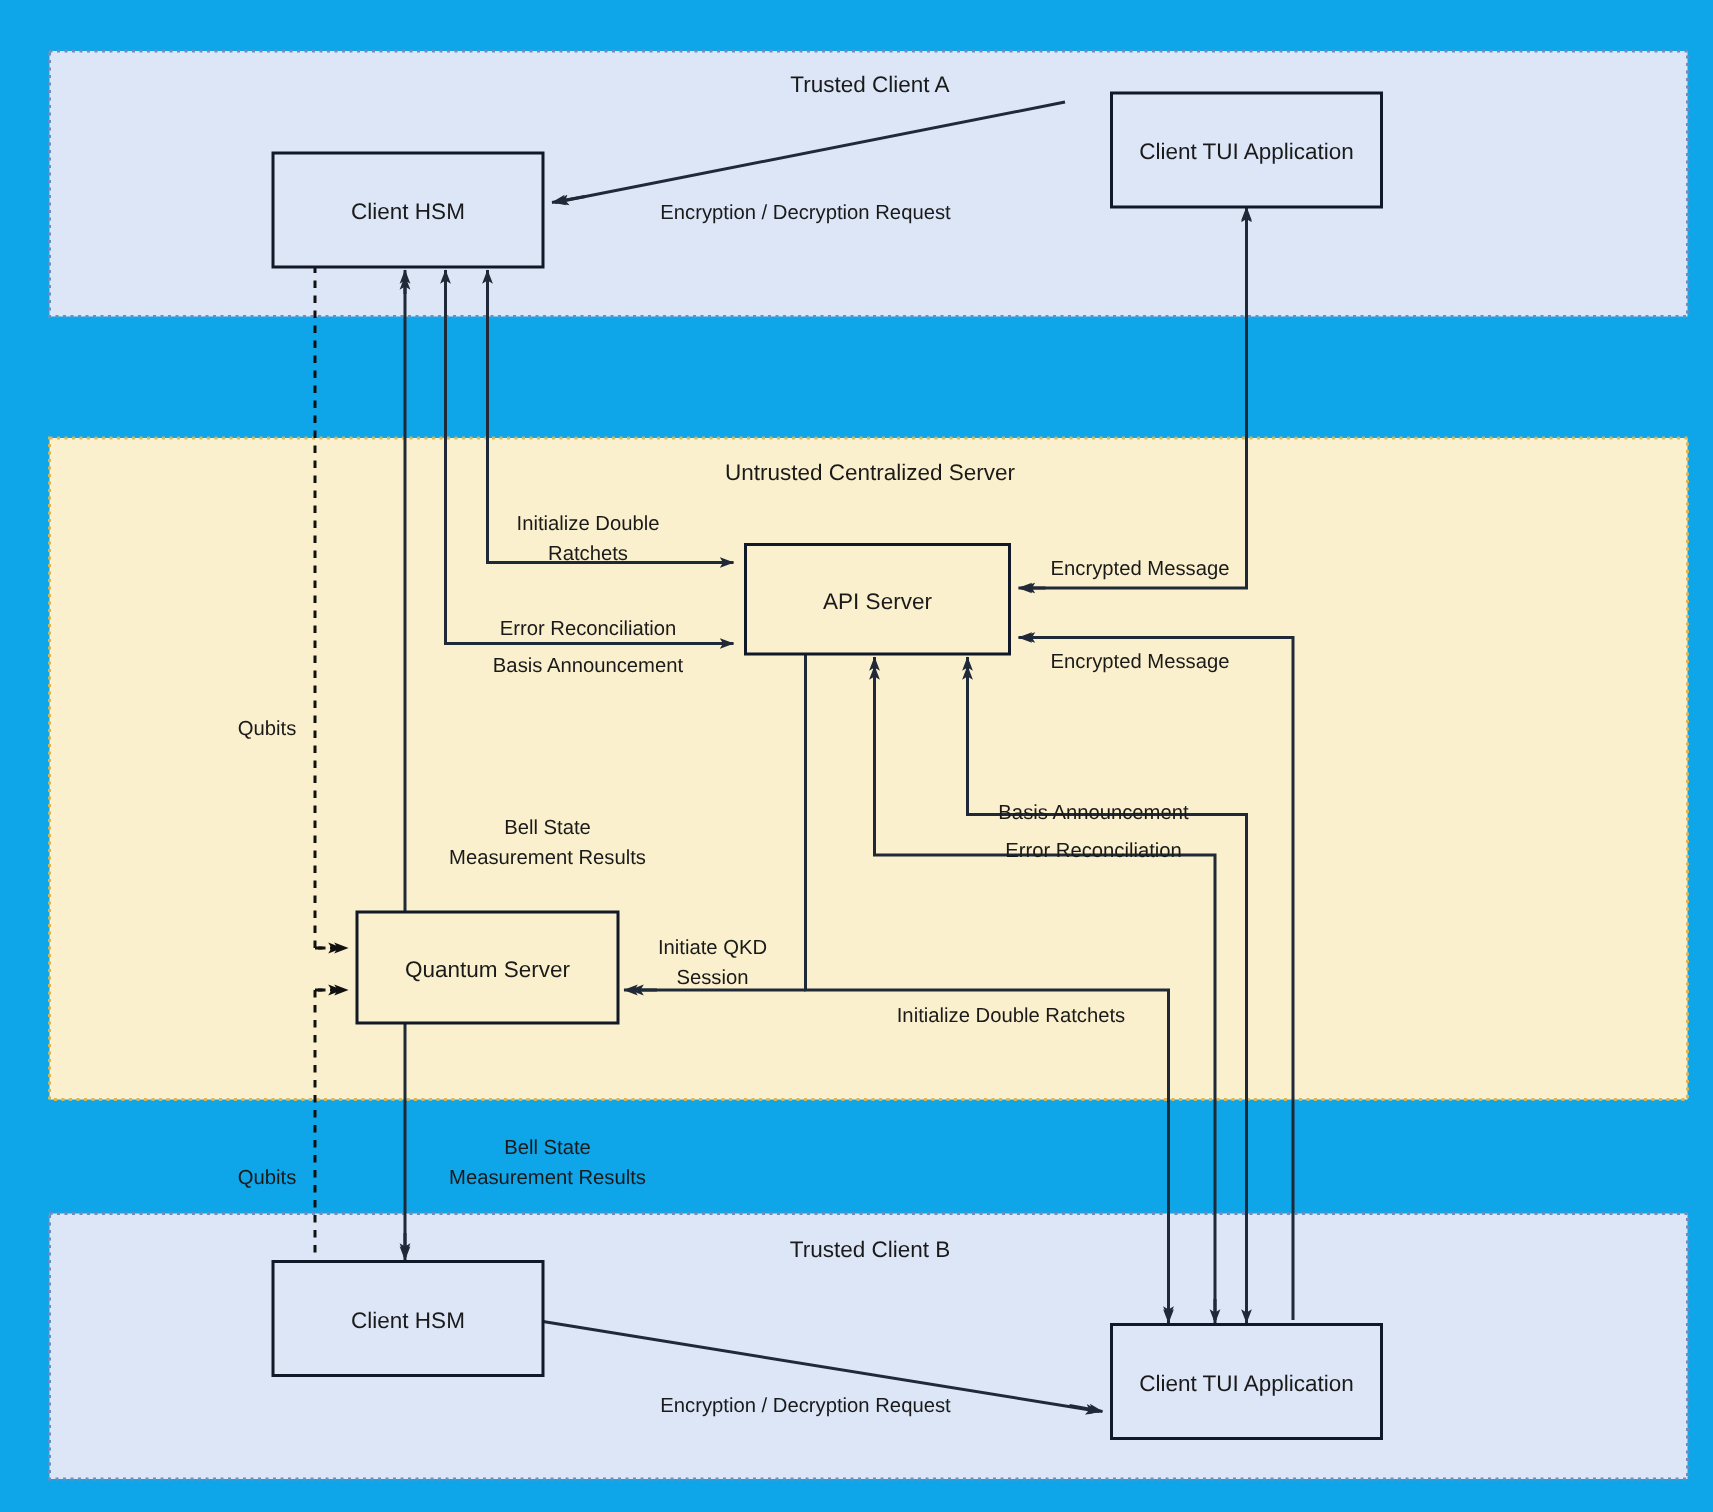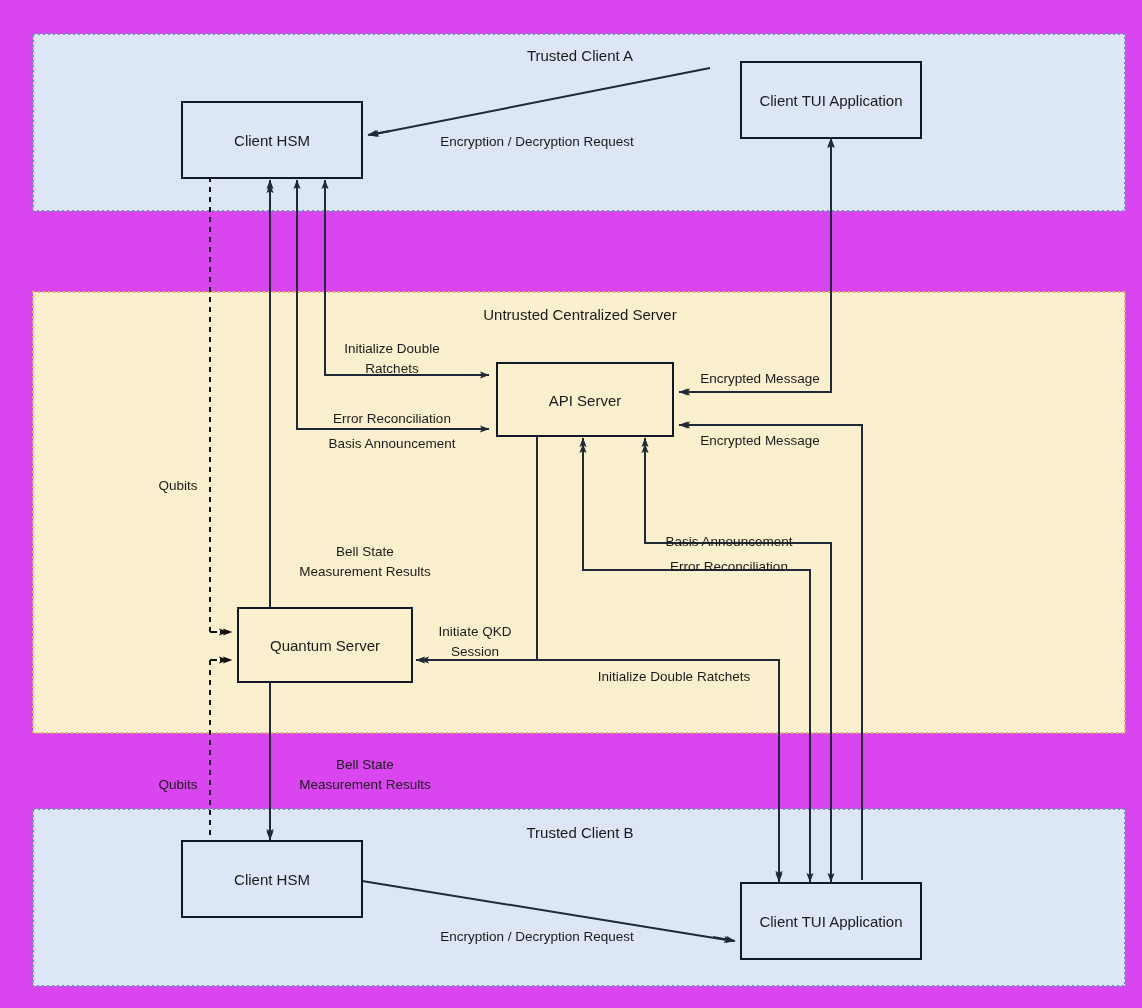--- a/index.html
+++ b/index.html
@@ -7,21 +7,21 @@
     padding: 0;
     background: #ffffff;
   }
   body {
     font-family: "Liberation Sans", sans-serif;
   }
   #diagram-root {
     position: relative;
     width: 1142px;
     height: 1008px;
-    background: #d946ef;
+    background: #0ea5e9;
     overflow: hidden;
   }
   svg#diagram-svg {
     position: absolute;
     top: 0;
     left: 0;
     width: 1142px;
     height: 1008px;
   }
   .zone-label, .box-label, .edge-label {

